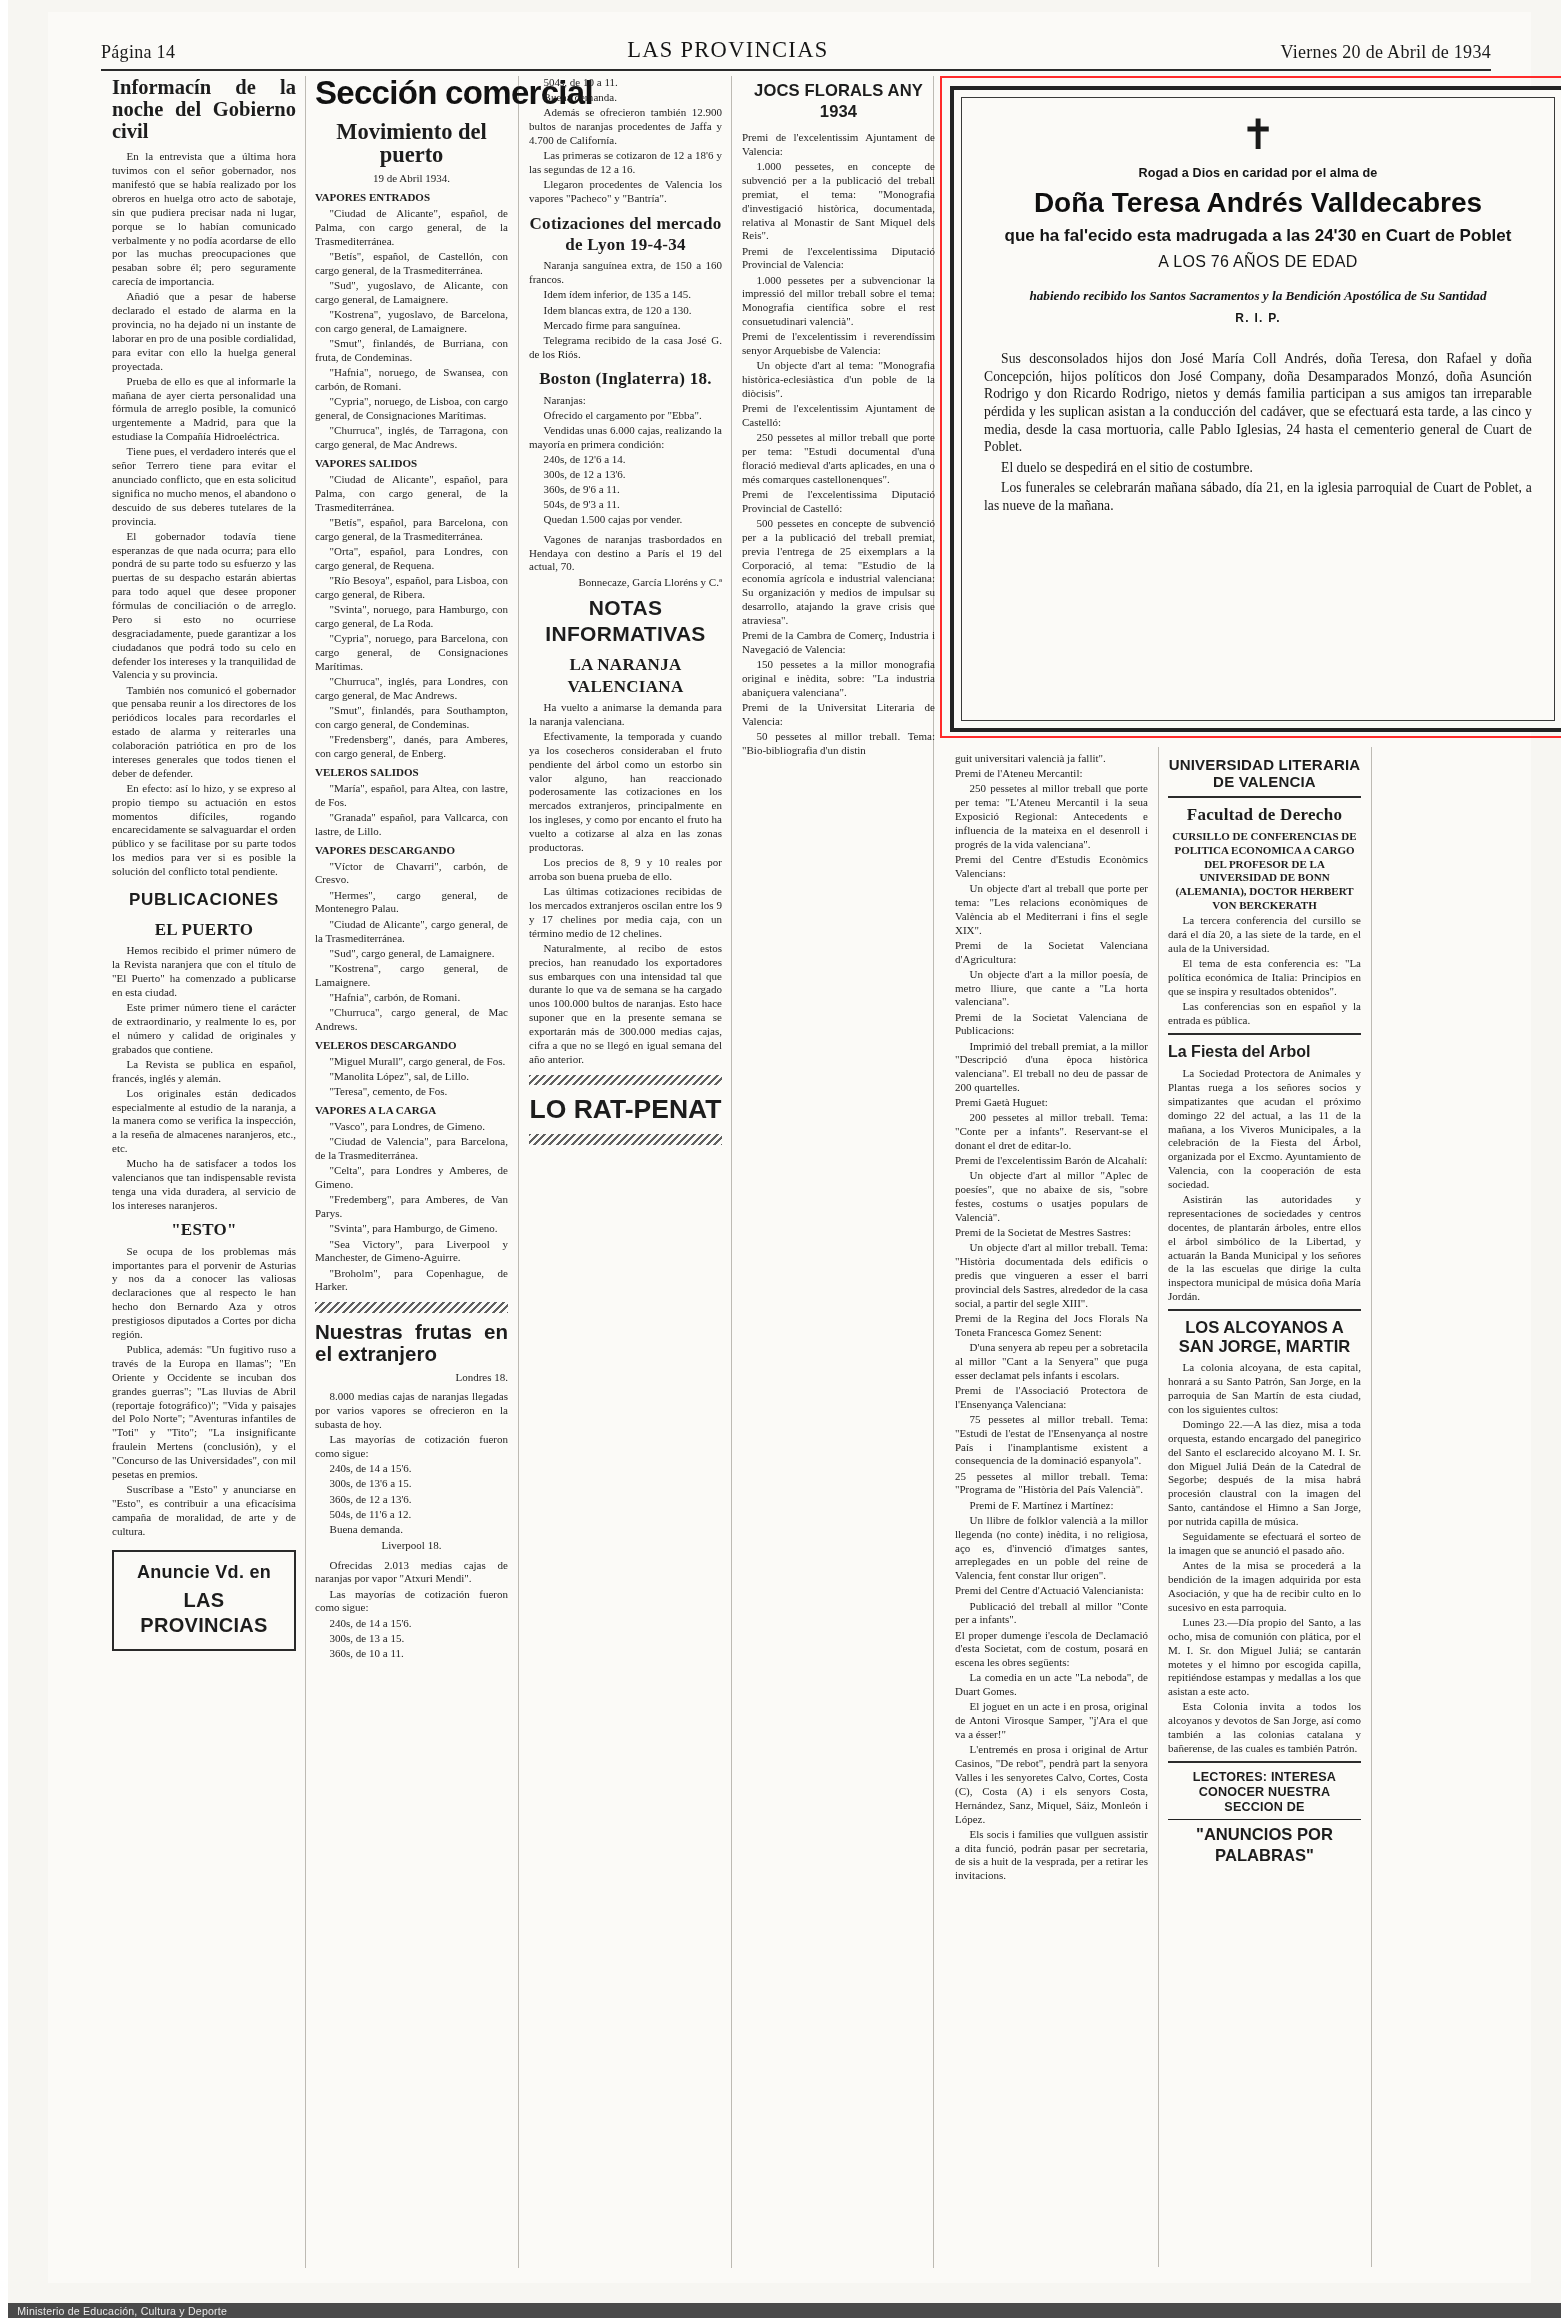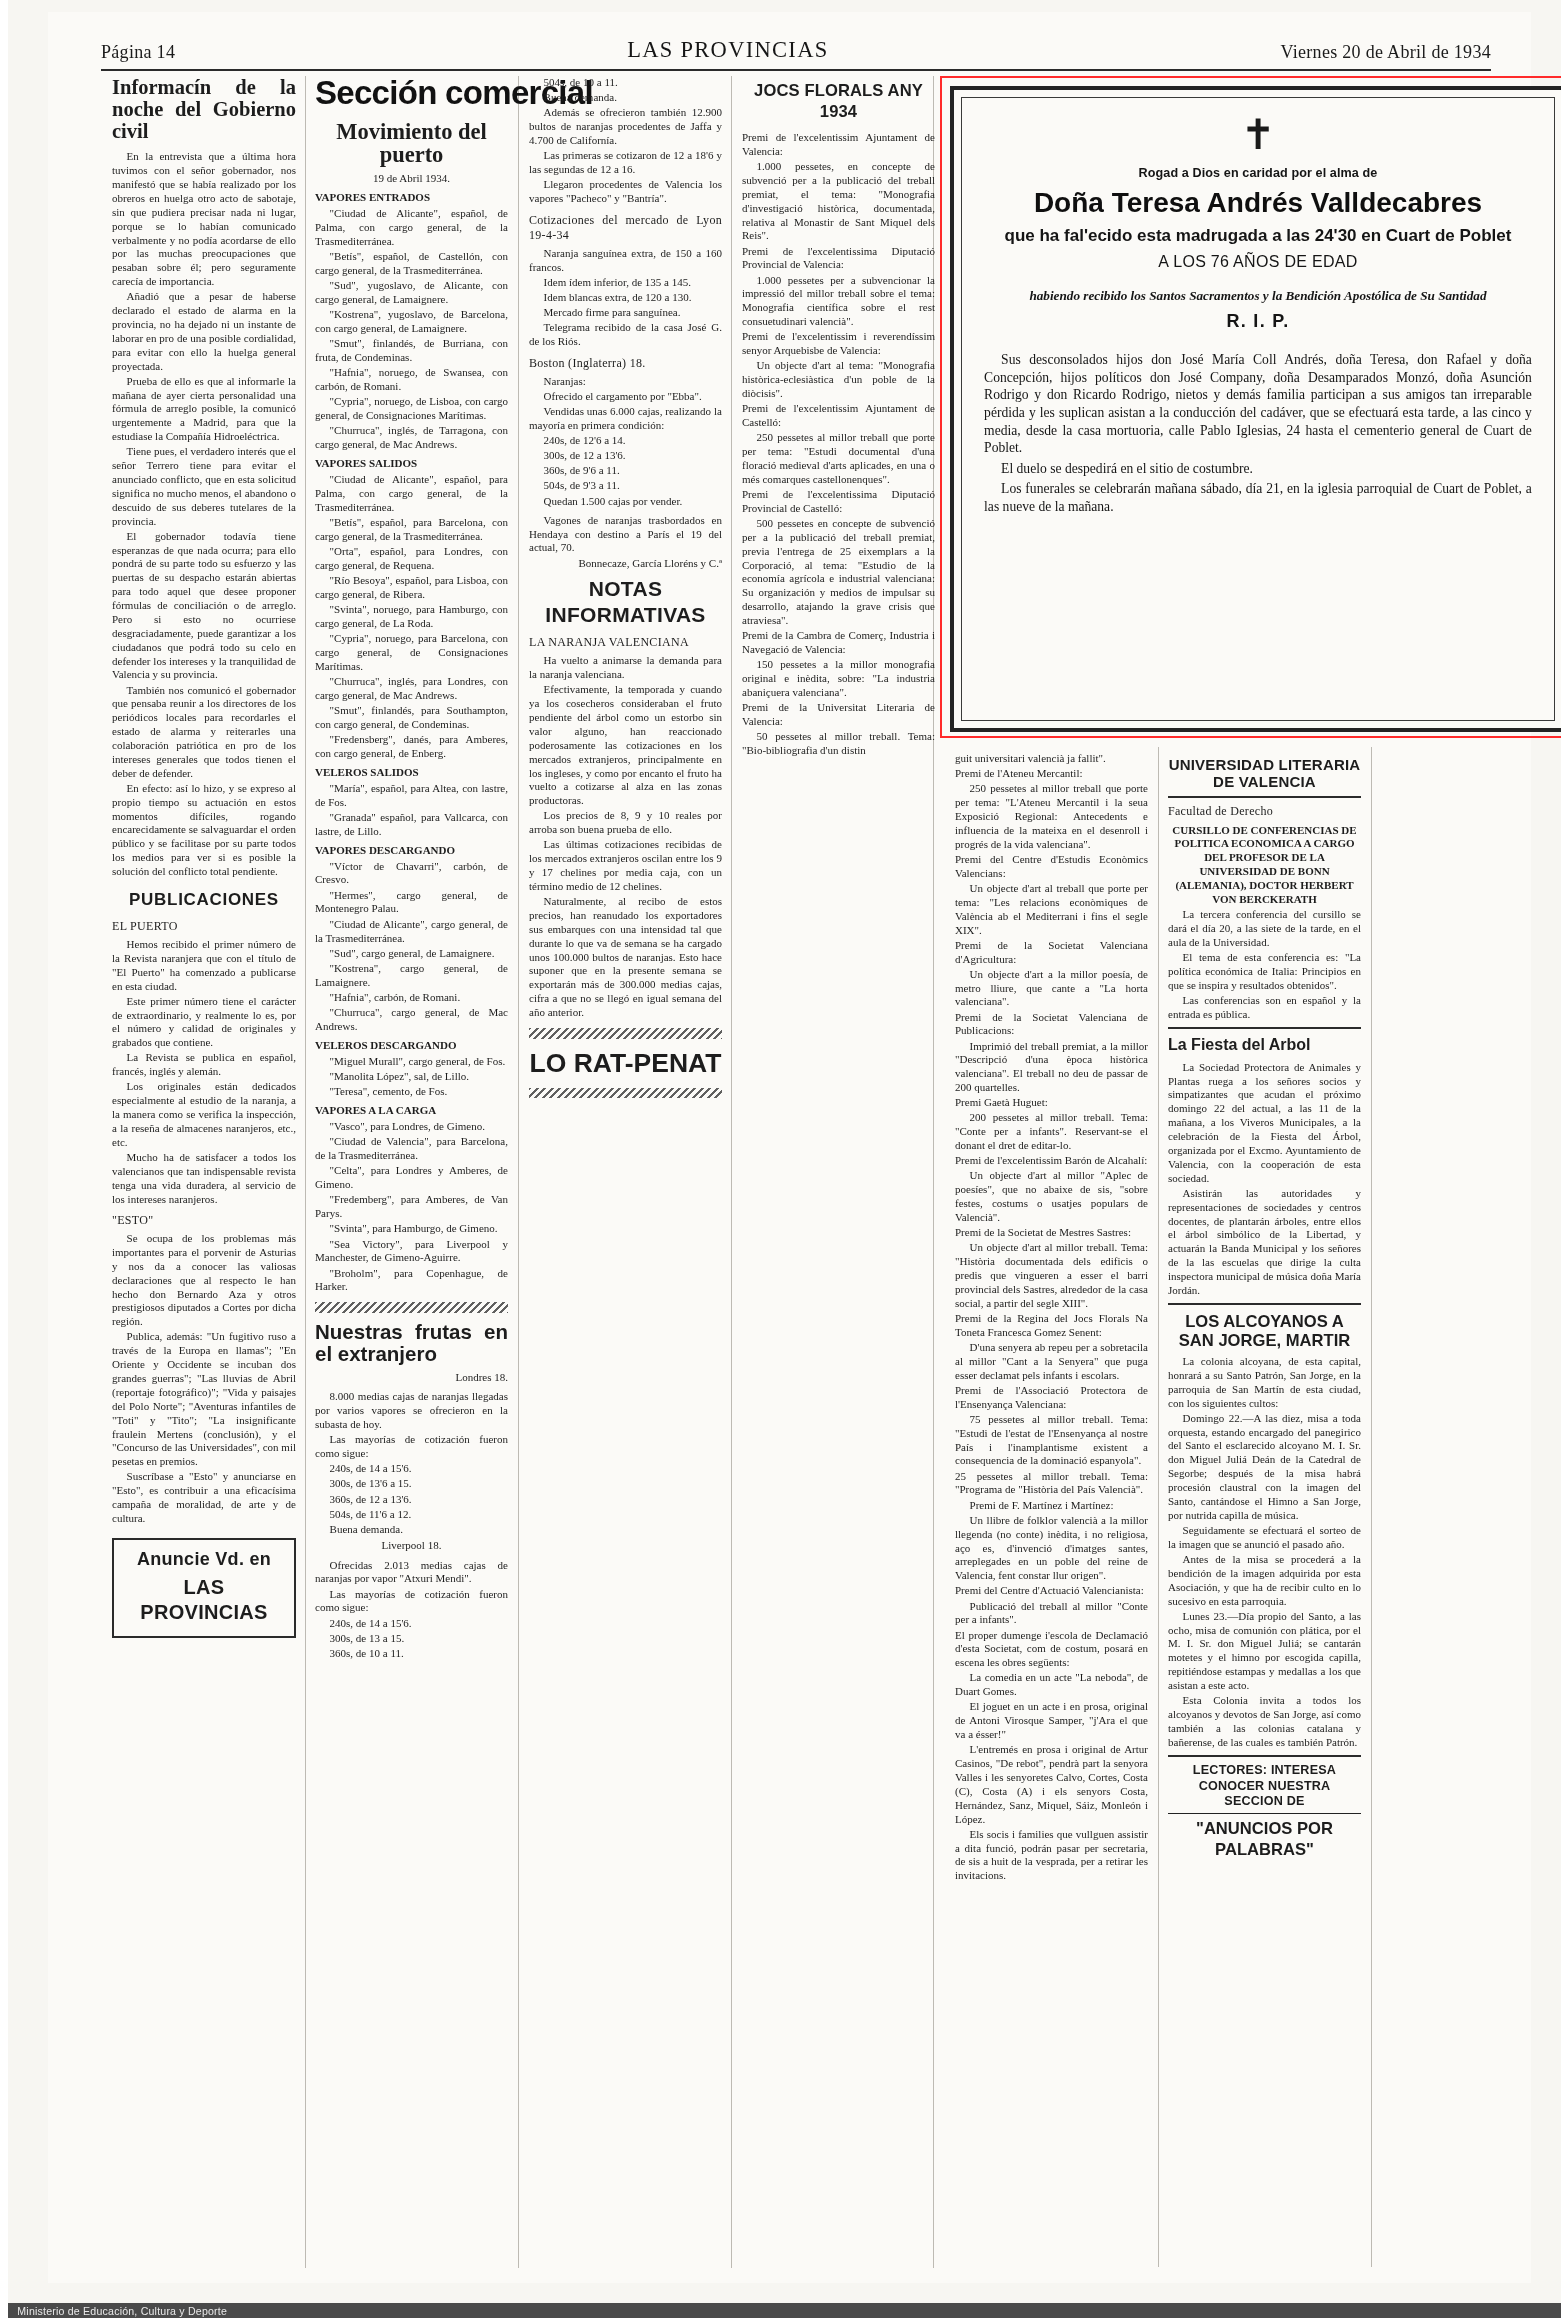--- a/index.html
+++ b/index.html
@@ -78,22 +78,23 @@
     width: 1.3px;
     background: #bdbab3;
   }
 
   .col p {
     margin: 0 0 1.3px 0;
     text-indent: 14.6px;
   }
   .col p.noind { text-indent: 0; }
   .small-head {
-    font-weight: normal;
-    font-size: 12px;
+    text-align: center;
+    font-weight: bold;
+    font-size: 17px;
     margin: 6.6px 0 4px 0;
     text-indent: 0;
     letter-spacing: 0.3px;
   }
   .zigzag {
     height: 10.6px;
     margin: 8px 0;
     background-image: repeating-linear-gradient(
       135deg, #2c2c2c 0 2px, transparent 2px 5.3px);
     opacity: .75;
@@ -327,23 +328,23 @@
     font-family: "Liberation Serif", serif;
     font-style: italic;
     font-weight: bold;
     font-size: 13.2px;
     line-height: 1.25;
     margin-bottom: 6.6px;
   }
   .rip {
     font-family: "Liberation Sans", sans-serif;
     font-weight: bold;
-    font-size: 18px;
+    font-size: 12px;
     letter-spacing: 1.3px;
-    margin-bottom: 19px;
+    margin-bottom: 25px;
   }
   .esquela-body {
     text-align: justify;
     font-size: 13.6px;
     line-height: 1.3;
     font-family: "Liberation Serif", serif;
   }
   .esquela-body p { margin: 0 0 2.6px 0; text-indent: 17px; }
 
   

